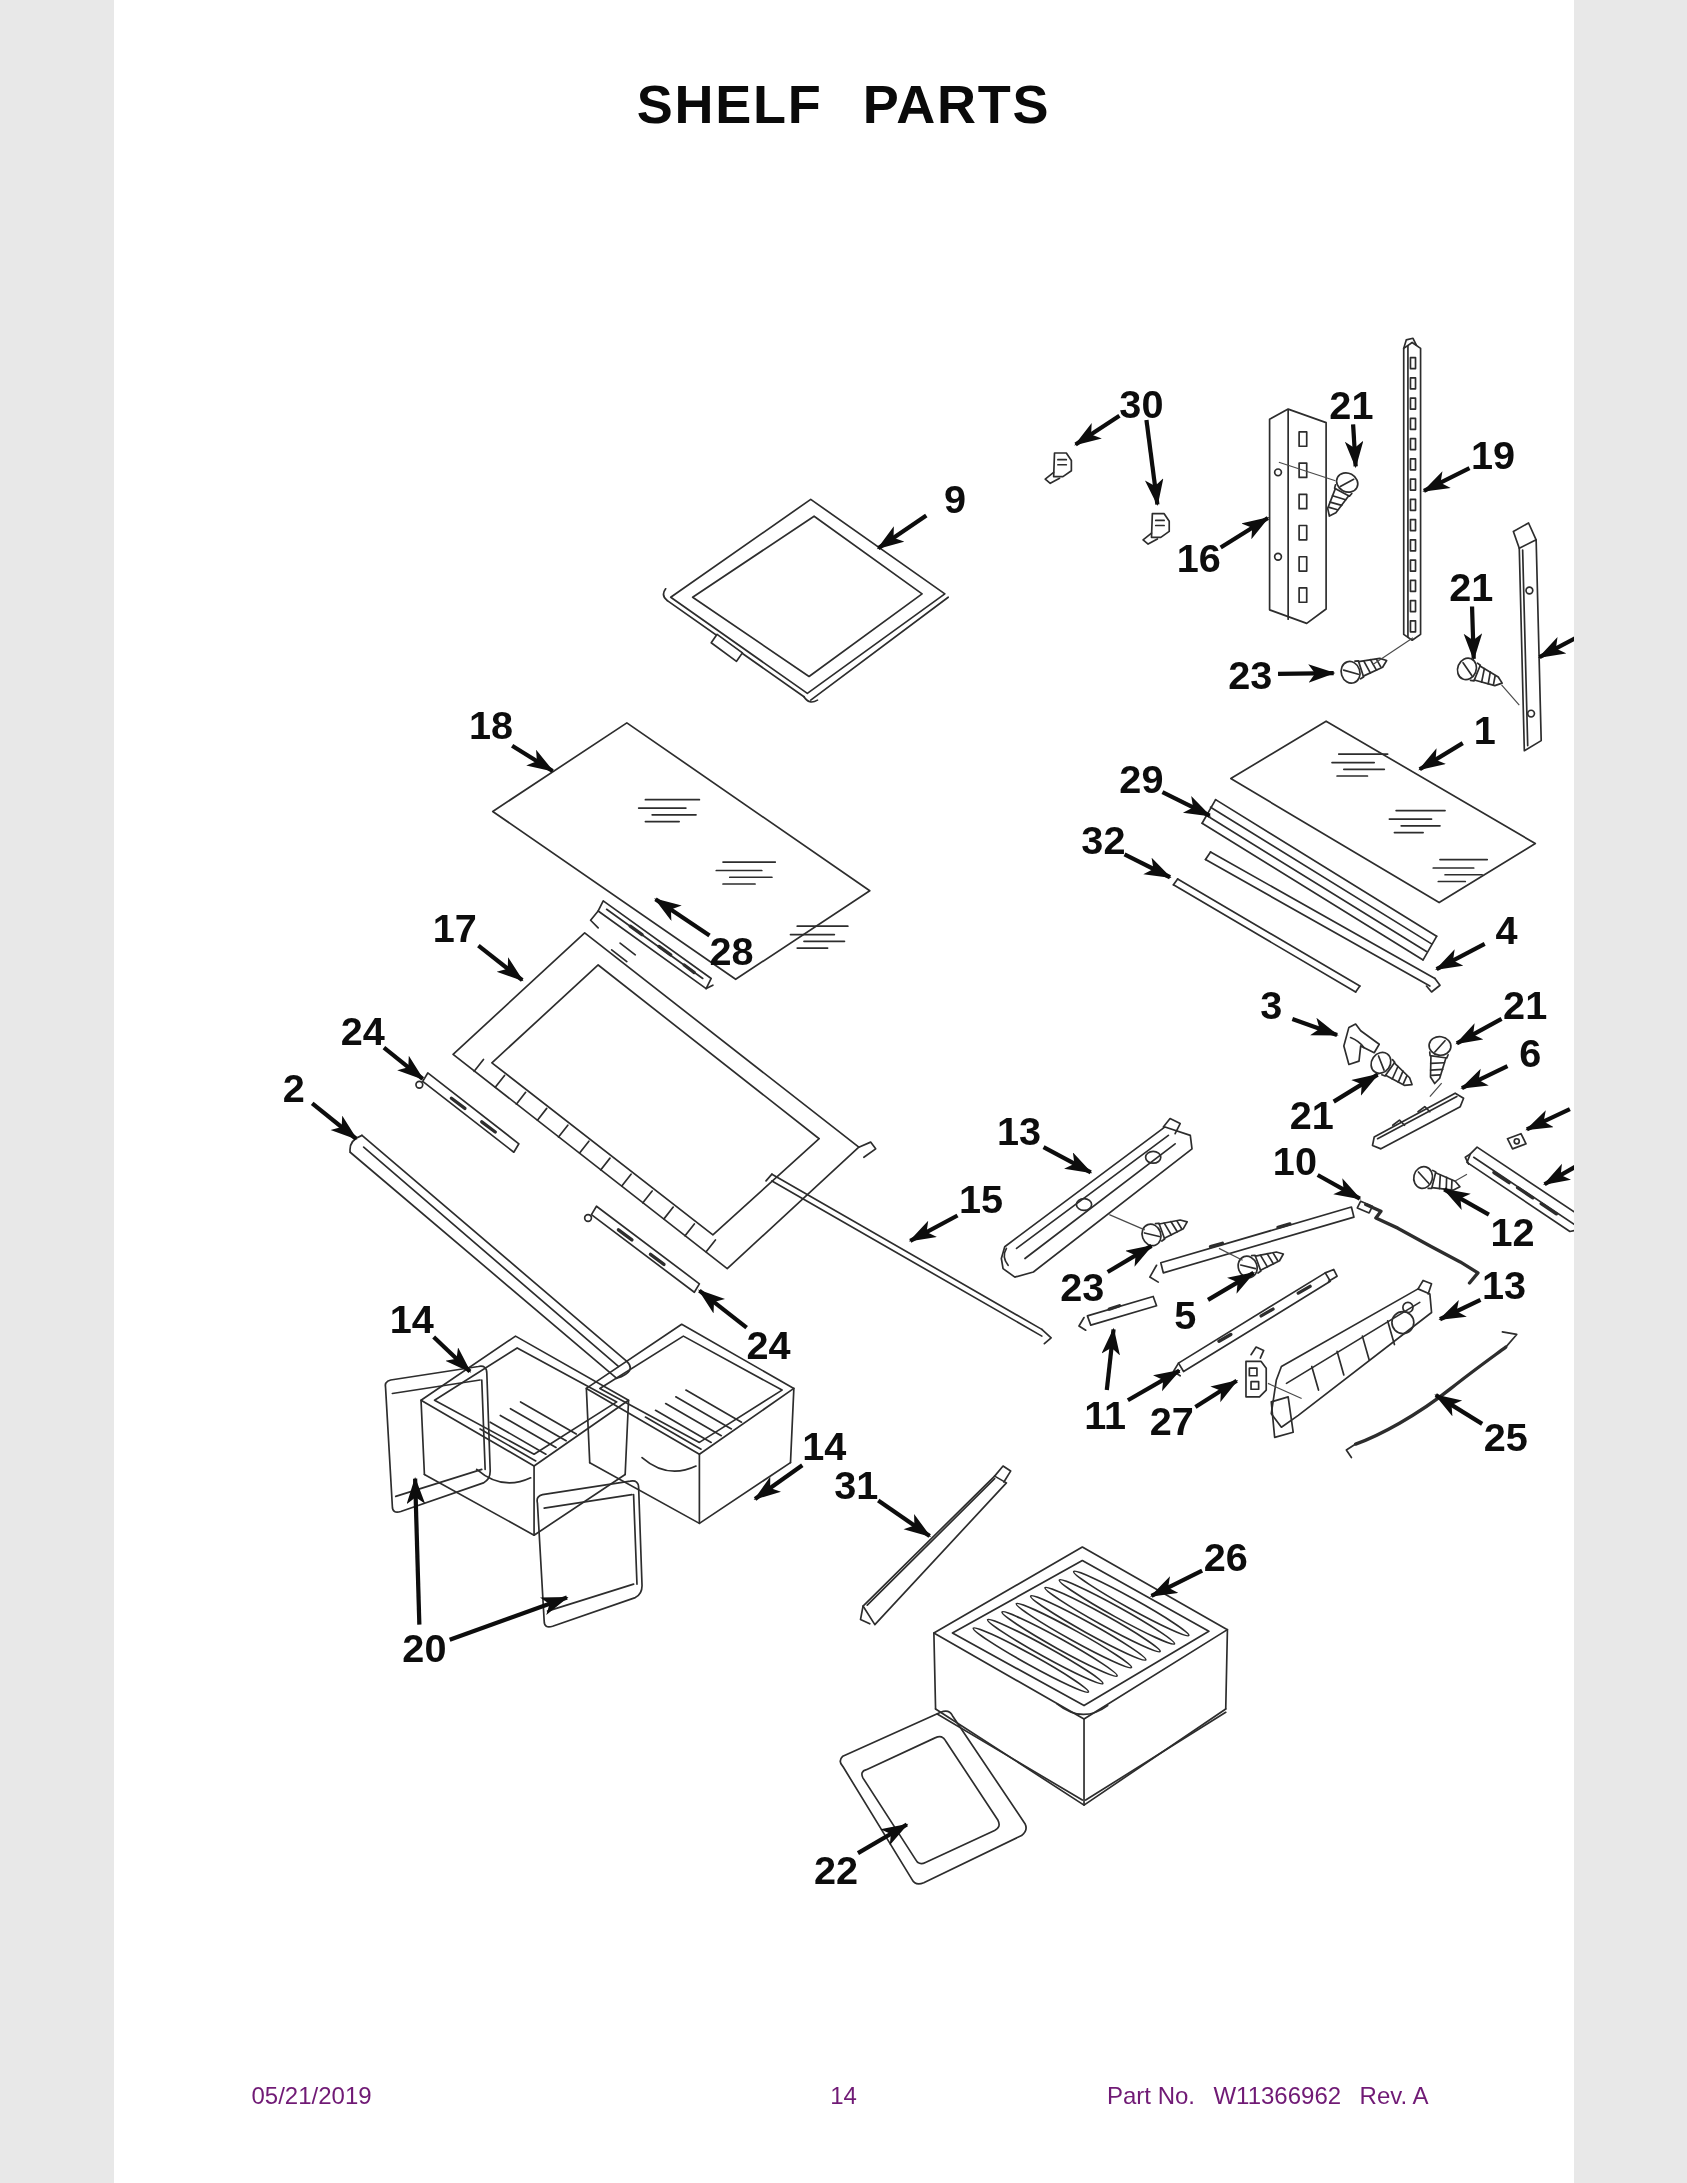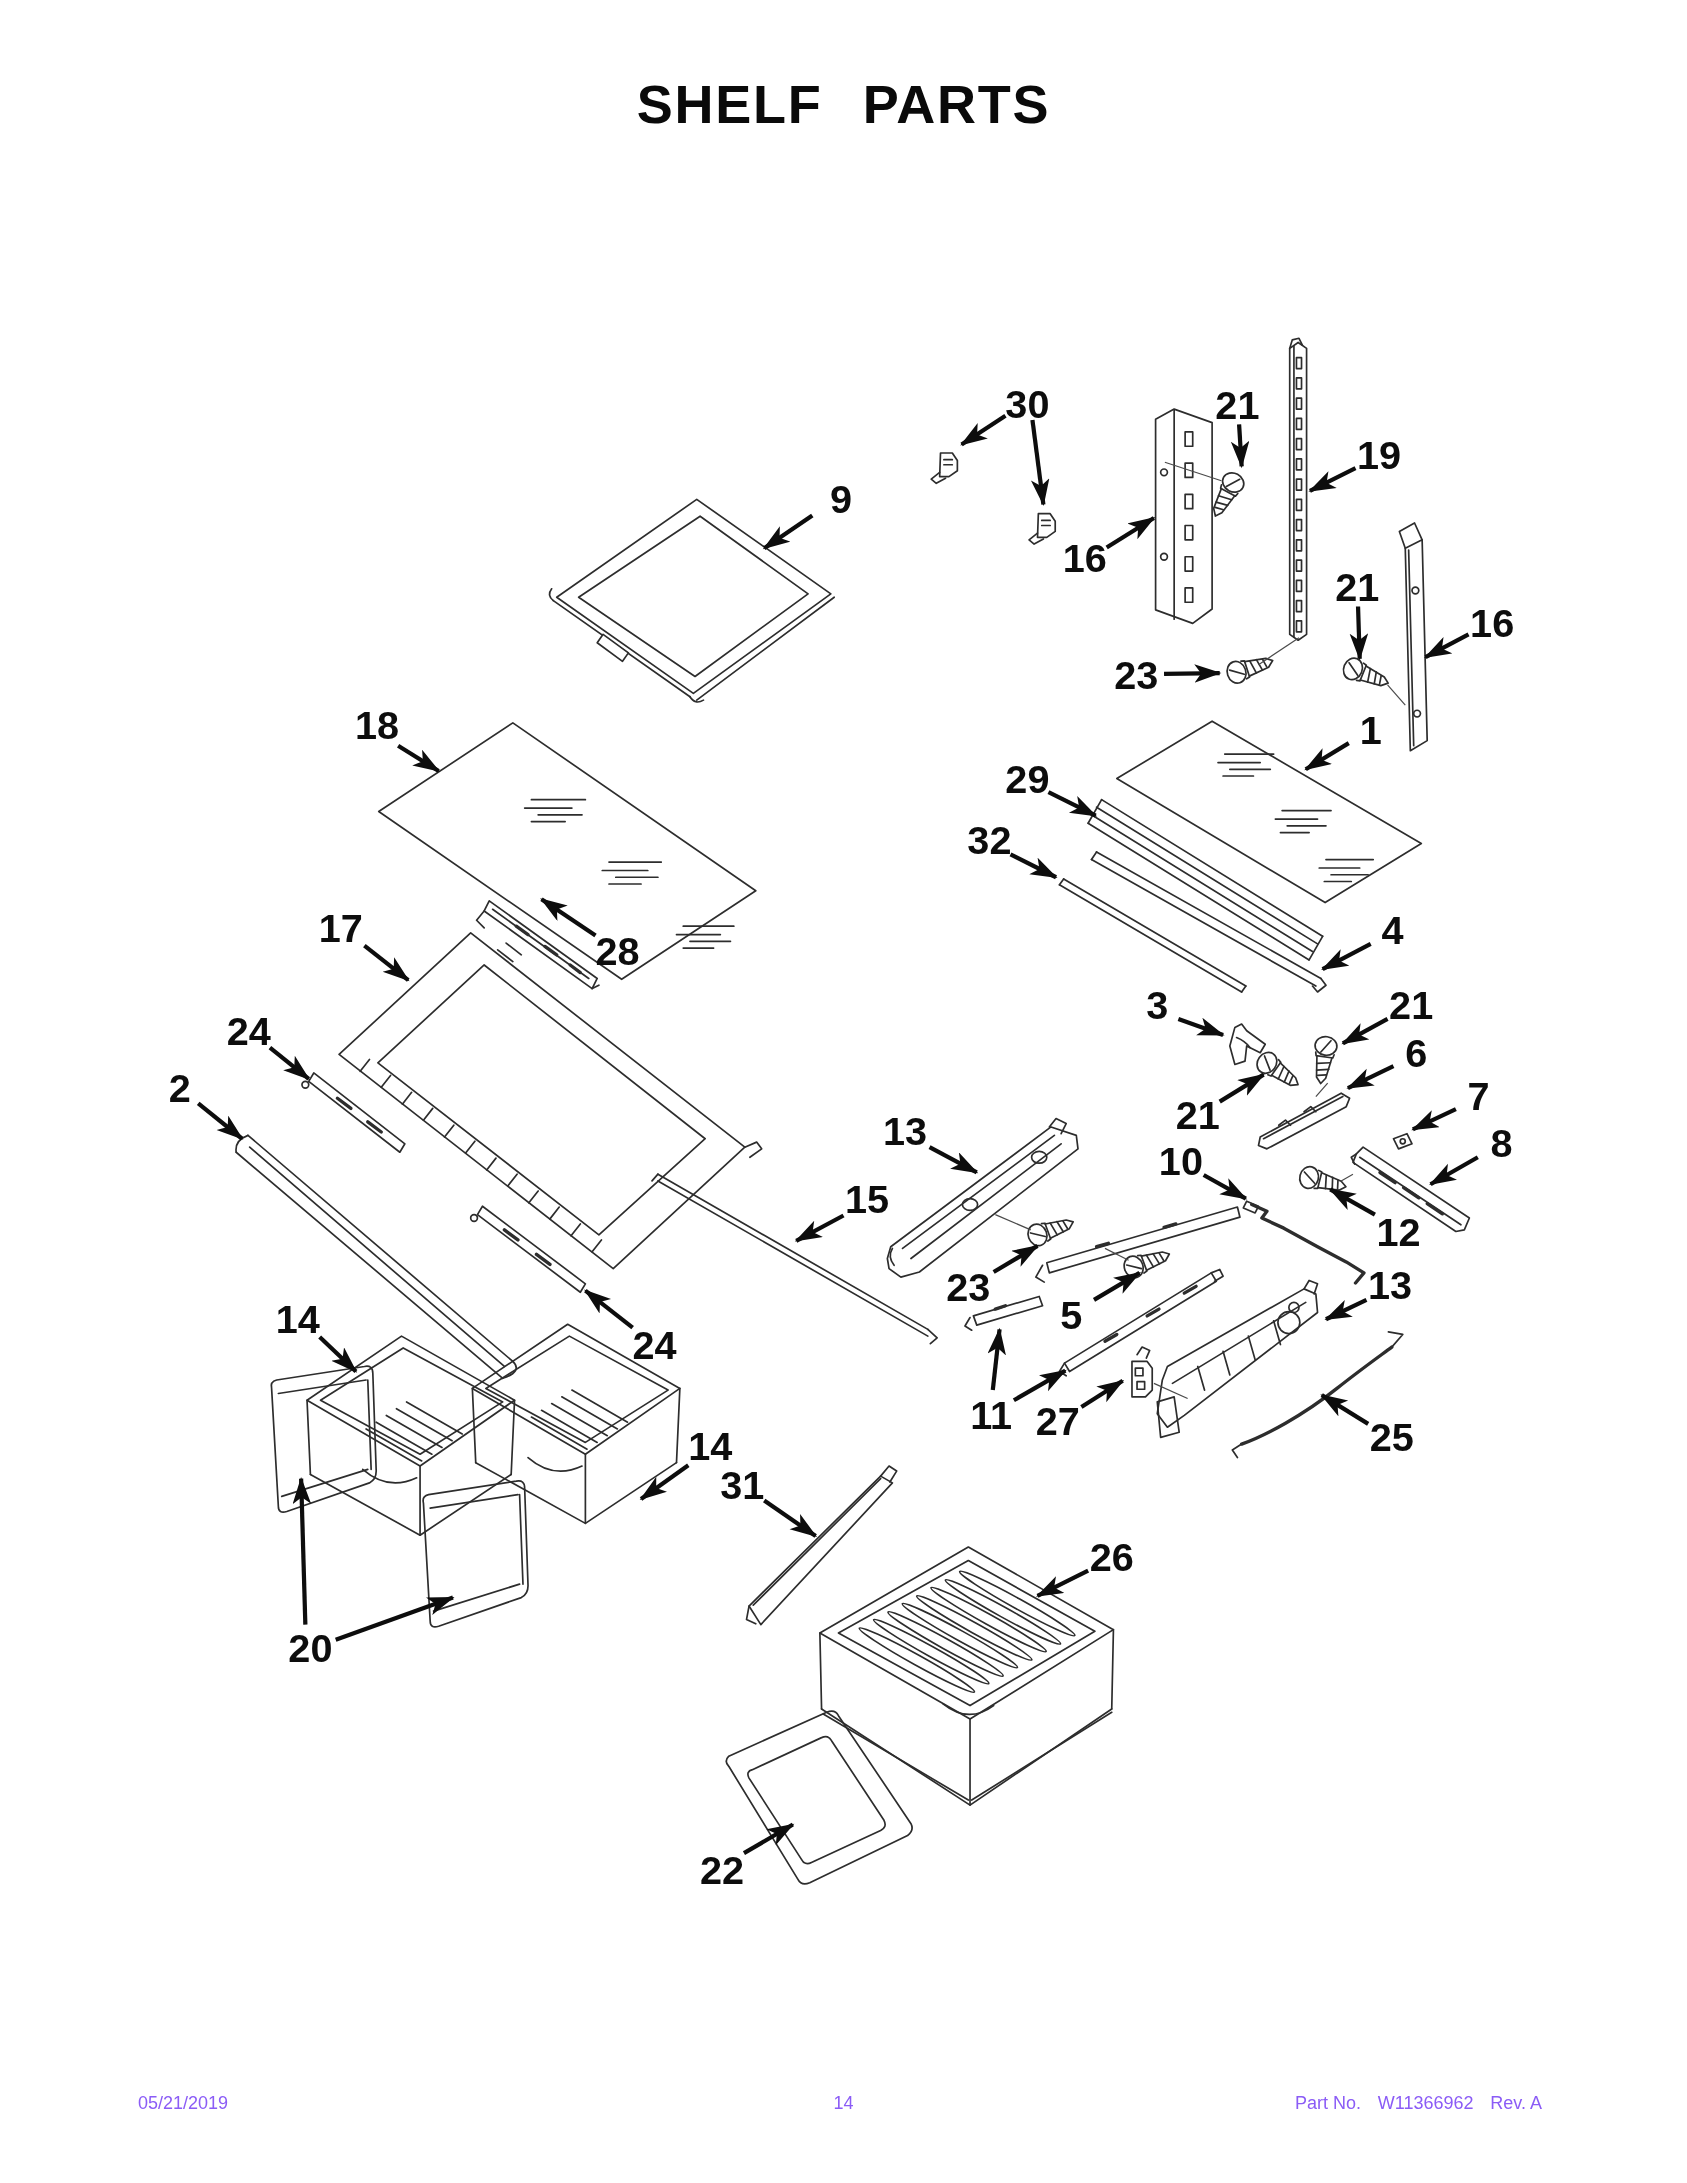--- a/index.html
+++ b/index.html
@@ -1,25 +1,25 @@
 <!DOCTYPE html>
 <html style="font-size:13.5px"><head>
 <meta charset="utf-8">
 <style>
   html,body { margin:0; padding:0; background:#e8e8e8; }
   .page {
-    position:relative; width:1687px; height:2183px; background:#ffffff;
+    position:relative; width:1460px; height:2183px; background:#ffffff;
     font-family:"Liberation Sans", sans-serif; overflow:hidden; margin:0 auto;
   }
   .title {
     position:absolute; top:73px; left:0; width:100%; text-align:center;
     font-size:54px; font-weight:bold; letter-spacing:1.7px; word-spacing:23.6px;
     color:#0a0a0a;
   }
-  .footer-item { position:absolute; top:2082px; font-size:18px; color:#8b5cf6; white-space:nowrap;margin-top:11px; }
+  .footer-item { position:absolute; top:2082px; font-size:24px; color:#701a75; white-space:nowrap; }
   .footer-date { left:138px; }
   .footer-page { left:0; width:100%; text-align:center; }
   .footer-part { right:145px; text-align:right; }
   .footer-part span { margin-left:11.8px; }
   svg.diagram { position:absolute; left:0; top:0; width:1687px; height:2183px; }
   .ln  { fill:none; stroke:#2d2d2d; stroke-width:2; stroke-linecap:round; stroke-linejoin:round; }
   .lnf { fill:#ffffff; stroke:#2d2d2d; stroke-width:2; stroke-linejoin:round; }
   .thick { stroke-width:4; }
   .leader { fill:none; stroke:#4a4a4a; stroke-width:1.4; }
   .arrow { stroke:#0d0d0d; stroke-width:5; fill:none; }

